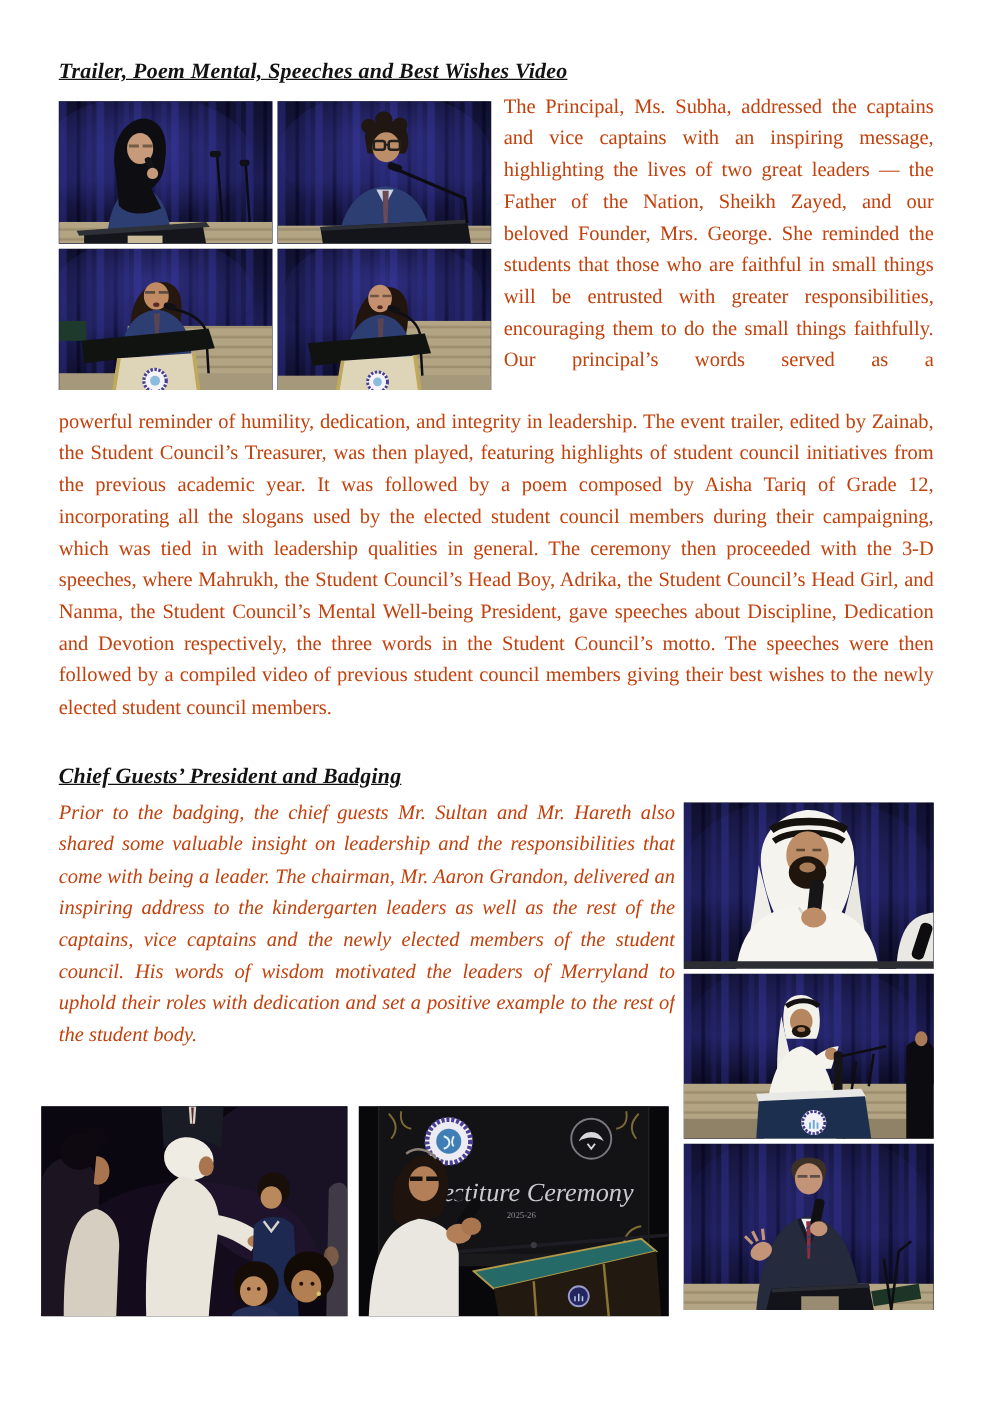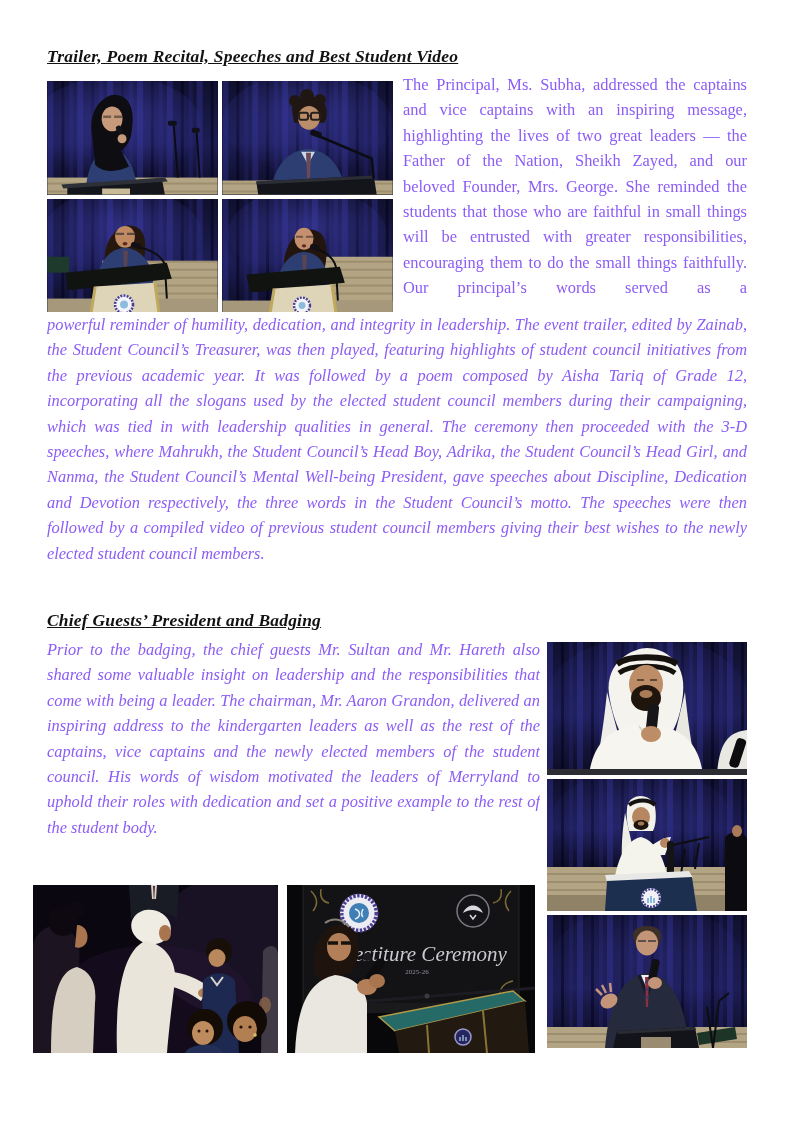--- a/index.html
+++ b/index.html
@@ -4,23 +4,23 @@
 <style>
   * { margin:0; padding:0; box-sizing:border-box; }
   html,body { width:793px; height:1122px; }
   body { position:relative; background:#ffffff; color:#121212;
          font-family:"Liberation Serif","DejaVu Serif",serif; overflow:hidden; }
   .abs { position:absolute; }
   .heading { font-weight:700; font-style:italic; text-decoration:underline;
              font-size:17.5px; letter-spacing:.2px; white-space:nowrap; }
   .h1 { left:47px; top:46px; }
   .h2 { left:47px; top:610px; }
-  .bodytext { font-size:16.4px; line-height:25.4px; text-align:justify; color:#8b5cf6; }
+  .bodytext { font-size:16.4px; line-height:25.4px; text-align:justify; color:#c2410c; }
   .beside { left:403px; top:72px; width:344px; height:252px; overflow:hidden; text-align-last:justify; }
-  .fullp  { left:47px; top:312px; width:700px; height:280px; overflow:hidden;font-style:italic; }
+  .fullp  { left:47px; top:324px; width:700px; height:280px; overflow:hidden; }
   .sec2p  { left:47px; top:637px; width:493px; height:232px; overflow:hidden;font-style:italic; }
   figure { margin:0; }
   .photo { overflow:hidden; background:#101028; }
   .photo svg { display:block; width:100%; height:100%; }
   .grid { left:47px; top:81px; width:346px; height:231px; display:grid;
           grid-template-columns:171px 171px; grid-template-rows:113.5px 113.5px; gap:4px; }
   .rightcol { left:547px; top:642px; width:200px; display:flex; flex-direction:column; gap:4px; }
   .rp1 { height:133px; } .rp2 { height:132px; } .rp3 { height:133px; }
   .bA { left:33px;  top:885px; width:245px; height:168px; }
   .bB { left:287px; top:885px; width:248px; height:168px; }
@@ -46,21 +46,21 @@
       <stop offset="0" stop-color="#4646c0" stop-opacity="0.5"></stop>
         <stop offset="1" stop-color="#4646c0" stop-opacity="0"></stop>
     </radialGradient>
     <pattern id="wall" width="8" height="8" patternUnits="userSpaceOnUse">
       <rect width="8" height="8" fill="#b3a583"></rect>
         <rect y="6" width="8" height="2" fill="#9c8e6e"></rect>
     </pattern>
   </defs>
 </svg>
 
-<div class="abs heading h1">Trailer, Poem Recital, Speeches and Best Student Video</div>
+<div class="abs heading h1">Trailer, Poem Mental, Speeches and Best Wishes Video</div>
 
 <div class="abs grid">
   <figure class="photo">
     <svg viewBox="0 0 171 114" aria-label="Student in black hijab and navy blazer speaking into a microphone at a black lectern before blue stage curtains">
       <rect width="171" height="114" fill="url(#cb)"></rect>
         <rect width="171" height="114" fill="url(#folds)"></rect>
       <ellipse cx="70" cy="45" rx="85" ry="50" fill="url(#glow)"></ellipse>
       <rect y="97" width="171" height="17" fill="url(#wall)"></rect>
       <path d="M127 45 l4 52 M150 52 l3 45" stroke="#0b0b16" stroke-width="2" fill="none"></path>
       <rect x="121" y="40" width="9" height="5" rx="2" fill="#101018"></rect>

